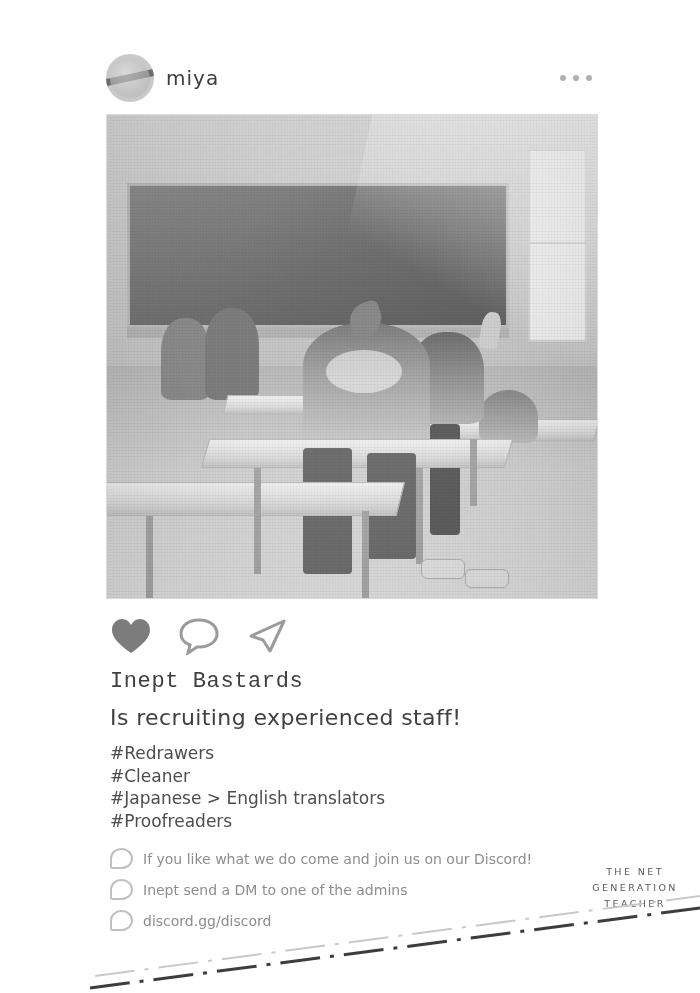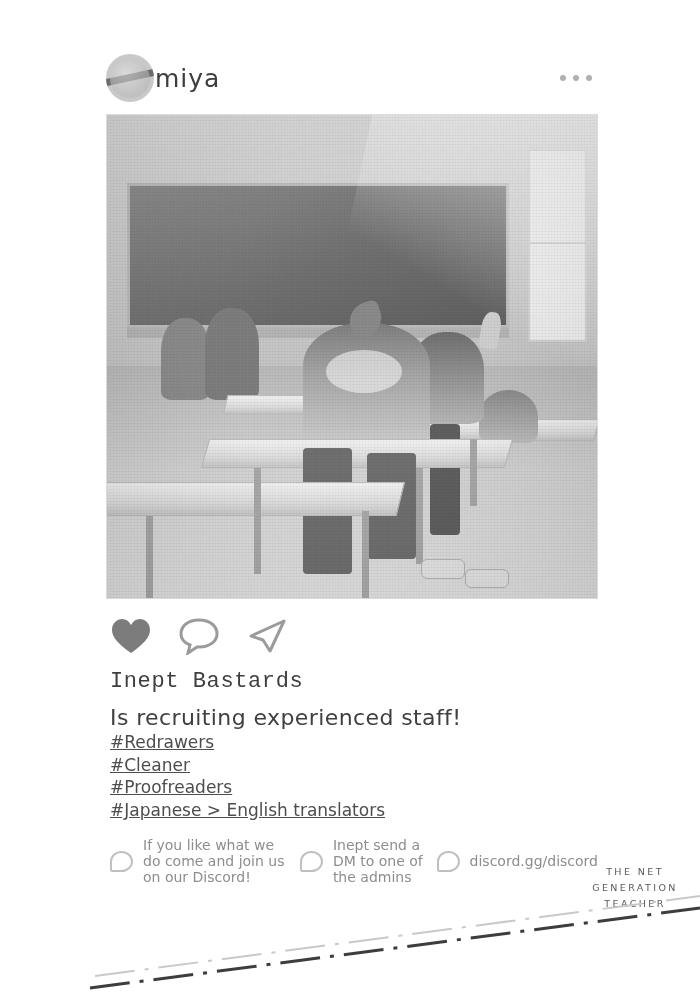--- a/index.html
+++ b/index.html
@@ -54,23 +54,23 @@
     position: absolute;
     left: 4px;
     top: 6px;
     width: 40px;
     height: 38px;
     border-radius: 50%;
     background: radial-gradient(circle at 40% 35%, #e6e6e6 0%, #bdbdbd 60%, #a8a8a8 100%);
     opacity: .55;
   }
   .username {
-    margin-left: 1px;
+    margin-left: 12px;
     font-family: "DejaVu Sans", sans-serif;
-    font-size: 25px;
+    font-size: 20px;
     letter-spacing: 1px;
     color: #3d3d3d;
   }
   .more-dots {
     margin-left: auto;
     display: flex;
     gap: 7px;
     padding-right: 6px;
   }
   .more-dots i {
@@ -236,34 +236,33 @@
     letter-spacing: .6px;
   }
   .cap-line2 {
     font-family: "DejaVu Sans", sans-serif;
     font-size: 22px;
     color: #3f3f3f;
     margin-top: 11px;
     letter-spacing: .4px;
   }
   .tags {
-    margin-top: 1px;
+    margin-top: 12px;
     font-size: 17px;
     line-height: 1.33;
     color: #4d4d4d;
-    text-decoration: underline;
   }
   .tags div { white-space: nowrap; }
 
   
   .comments {
     margin-top: 16px;
     padding-left: 4px;
     display: flex;
-    flex-direction: row;
+    flex-direction: column;
     gap: 10px;
   }
   .comment-row {
     display: flex;
     align-items: center;
     gap: 10px;
     font-size: 14px;
     color: #8d8d8d;
   }
   .bubble {
@@ -363,22 +362,22 @@
       </svg>
     </span>
   </div>
 
   <div class="caption">
     <div class="cap-line1">Inept Bastards</div>
     <div class="cap-line2">Is recruiting experienced staff!</div>
     <div class="tags">
       <div>#Redrawers</div>
       <div>#Cleaner</div>
+      <div>#Japanese &gt; English translators</div>
       <div>#Proofreaders</div>
-      <div>#Japanese &gt; English translators</div>
     </div>
   </div>
 
   <div class="comments">
     <div class="comment-row">
       <span class="bubble"></span>
       <span>If you like what we do come and join us on our Discord!</span>
     </div>
     <div class="comment-row">
       <span class="bubble"></span>

